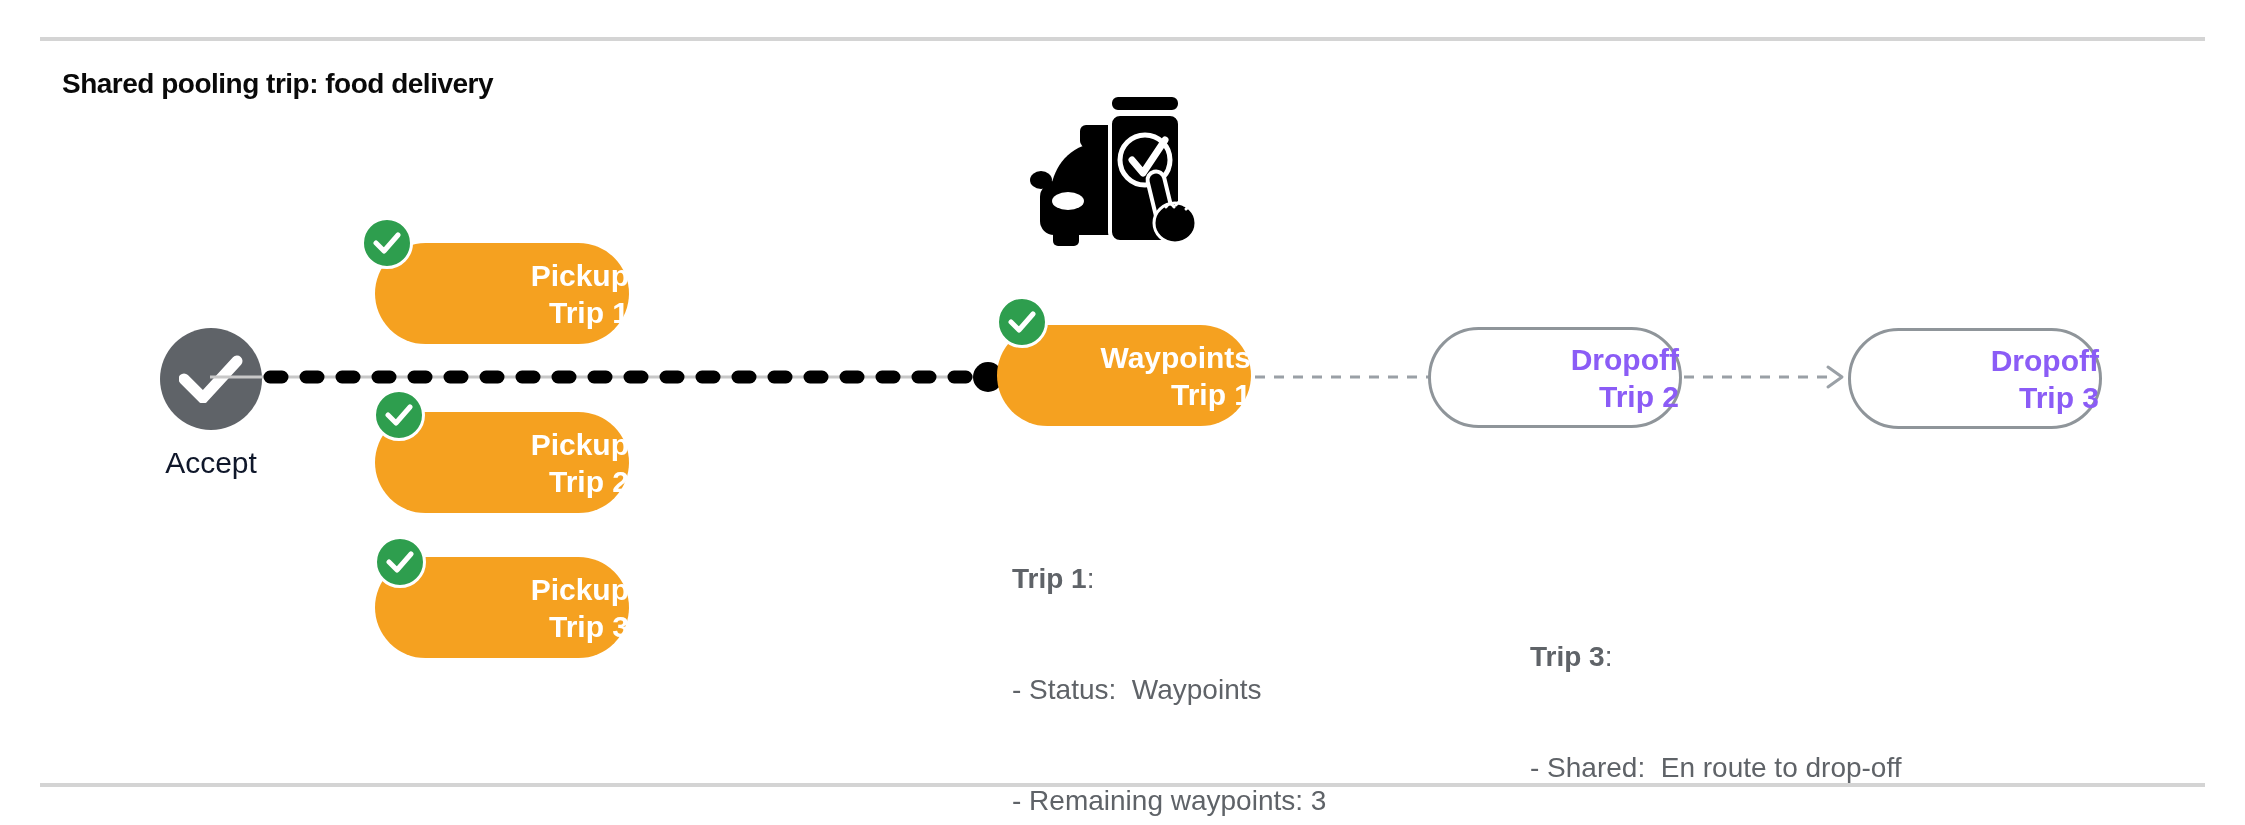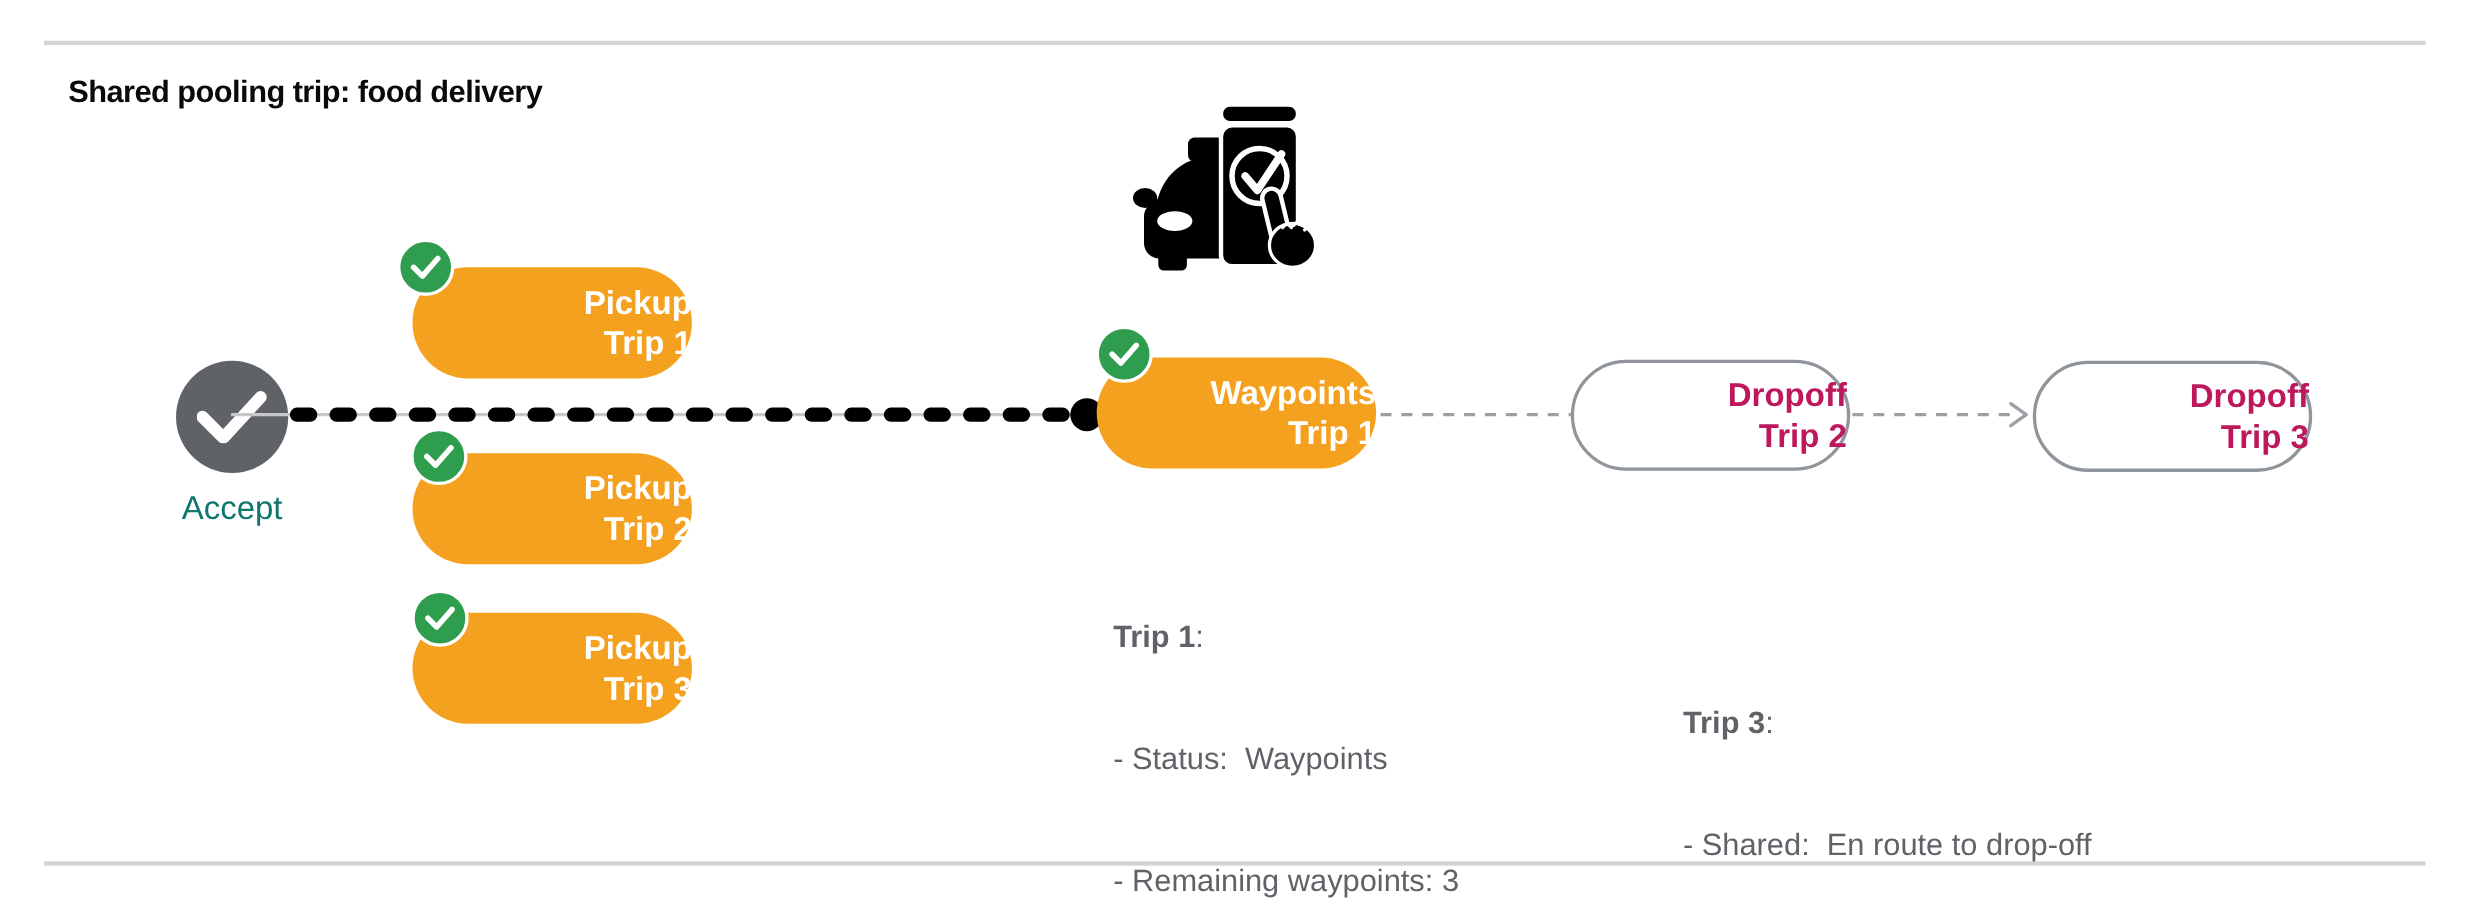--- a/index.html
+++ b/index.html
@@ -14,29 +14,29 @@
 
   
   .vehicle-icon{position:absolute;left:1028px;top:83px;width:170px;height:165px;}
   .vehicle-text{position:absolute;left:1240px;top:102px;font-size:28px;color:#5f6368;line-height:45px;white-space:pre-wrap;}
   .vehicle-text b{font-weight:700;}
 
   
   .start-circle{position:absolute;left:160px;top:328px;width:102px;height:102px;border-radius:50%;
     background:#5f6368;display:flex;align-items:center;justify-content:center;}
   .start-label{position:absolute;left:36px;top:444px;width:350px;text-align:center;
-    font-size:30px;color:#0f766e;line-height:38px;}
+    font-size:30px;color:#0f172a;line-height:38px;}
   .start-label span{display:block;}
 
   
   .pill{position:absolute;width:254px;height:101px;border-radius:51px;
     display:flex;flex-direction:column;align-items:flex-end;justify-content:center;
     font-size:30px;font-weight:700;line-height:37px;text-align:center;box-sizing:border-box;}
   .pill.orange{background:#f5a120;color:#ffffff;}
-  .pill.outline{background:#ffffff;border:3px solid #8f959a;color:#be185d;}
+  .pill.outline{background:#ffffff;border:3px solid #8f959a;color:#8b5cf6;}
   .pill span{display:block;}
 
   
   .badge{position:absolute;width:46px;height:46px;border-radius:50%;background:#2e9e4e;
     border:3px solid #ffffff;display:flex;align-items:center;justify-content:center;}
 
   .conn{position:absolute;}
 
   
   .status-block{position:absolute;font-size:28px;color:#5f6368;line-height:37px;white-space:pre-wrap;}

